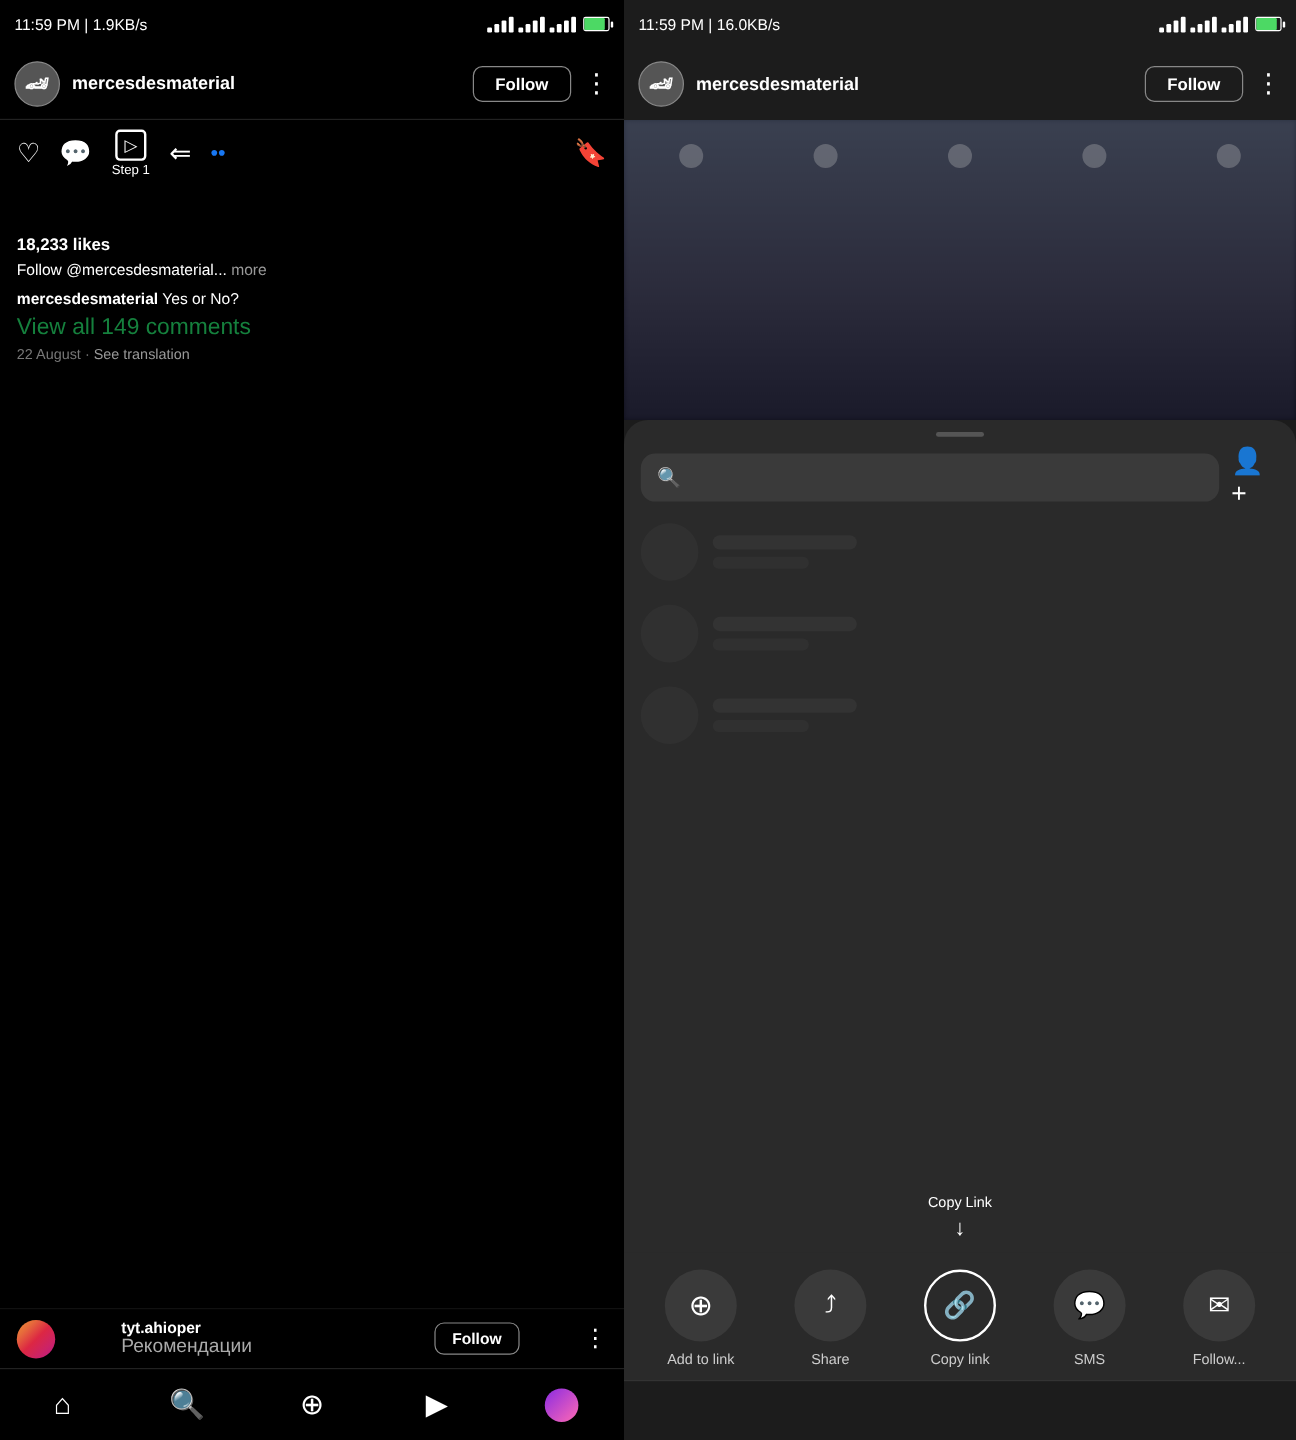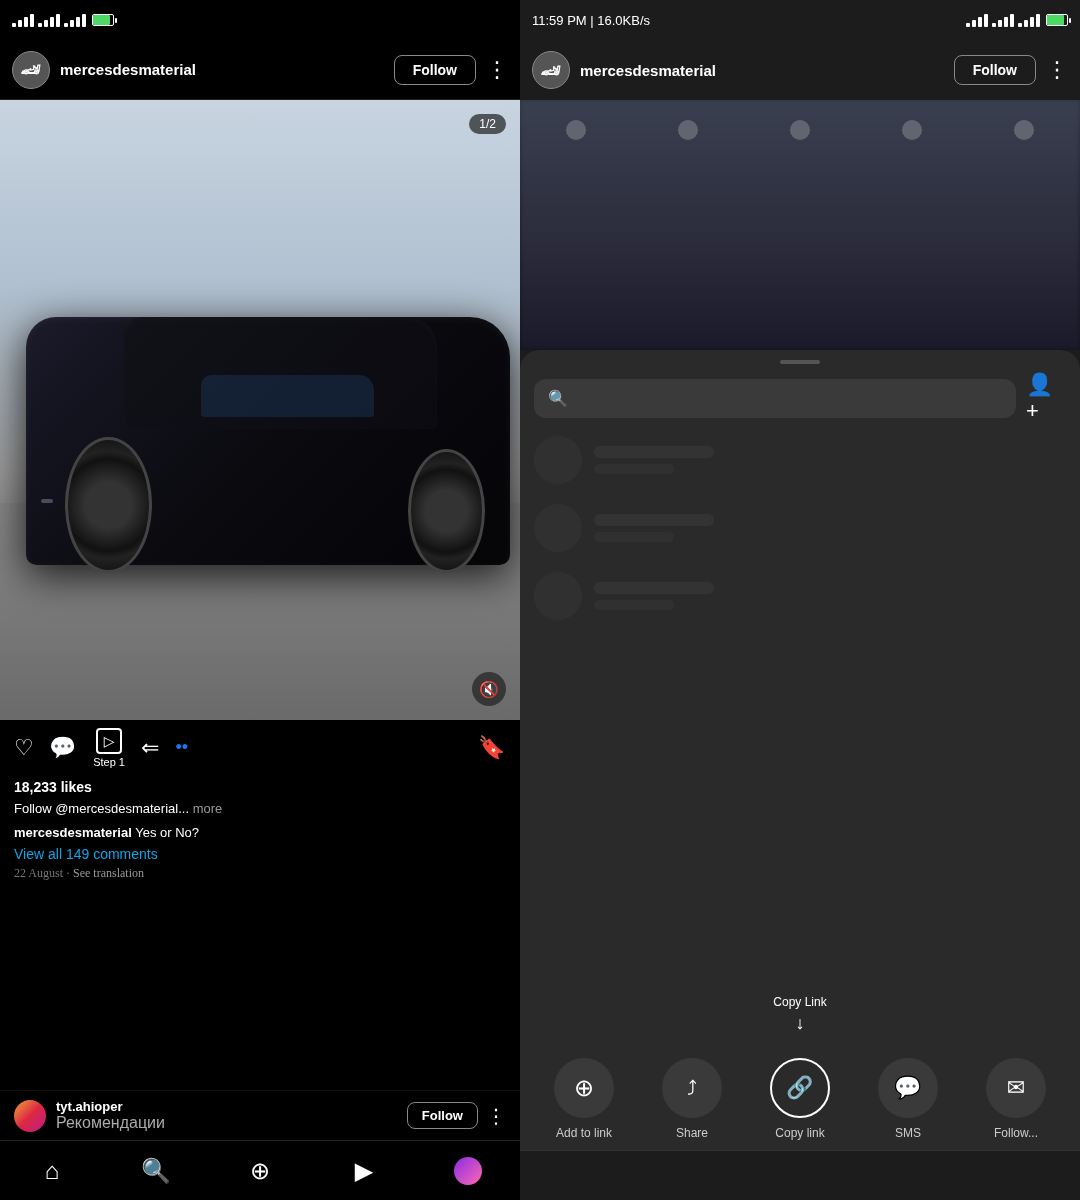--- a/index.html
+++ b/index.html
@@ -190,36 +190,38 @@
     }
     .share-action-wrap { display: flex; flex-direction: column; align-items: center; }
     .dots-icon { color: #1877f2; font-size: 18px; }
     .bookmark-icon { color: #fff; font-size: 22px; cursor: pointer; margin-left: auto; }
 
     
     .post-info {
       background: #000;
       padding: 4px 14px 10px;
       flex: 1;
+      margin-top: 36px;
     }
     .likes-count { color: #fff; font-size: 14px; font-weight: 700; margin-bottom: 4px; }
     .caption { color: #fff; font-size: 13px; line-height: 1.5; margin-bottom: 4px; }
     .caption-user { font-weight: 700; }
     .caption-more { color: #999; }
-    .view-comments { color: #0ea5e9; font-size: 14px; margin-bottom: 4px; }
-    .post-date { color: #777; font-size: 12px; font-family: Liberation Serif, serif; }
+    .view-comments { color: #15803d; font-size: 19px; margin-bottom: 4px; }
+    .post-date { color: #777; font-size: 12px; }
     .dot-sep { color: #777; }
     .see-translation { color: #999; font-size: 12px; }
 
     
     .comment-preview {
       display: flex; align-items: center;
       padding: 8px 14px;
       background: #000;
       border-top: 1px solid #111;
+      gap: 45px;
     }
     .comment-avatar {
       width: 32px; height: 32px; border-radius: 50%;
       background: linear-gradient(135deg, #f09433, #e6683c, #dc2743, #cc2366, #bc1888);
       flex-shrink: 0; margin-right: 10px;
     }
     .comment-user { color: #fff; font-size: 13px; font-weight: 700; }
     .comment-text { color: #aaa; font-size: 16px; }
     .comment-follow-btn {
       background: transparent; border: 1.5px solid #888;
@@ -416,20 +418,21 @@
     .divider-v {
       width: 1px; background: #333; height: 100%;
     }
   </style>
 </head>
 <body>
 
 <div class="left-panel">
 
   <div class="status-bar">
+    <span class="status-bar-time">11:59 PM | 1.9KB/s</span>
     <div class="status-bar-icons">
       <div class="signal-bars">
         <div class="signal-bar" style="height:4px"></div>
         <div class="signal-bar" style="height:7px"></div>
         <div class="signal-bar" style="height:10px"></div>
         <div class="signal-bar" style="height:13px"></div>
       </div>
       <div class="signal-bars">
         <div class="signal-bar" style="height:4px"></div>
         <div class="signal-bar" style="height:7px"></div>
@@ -450,42 +453,20 @@
 
   <div class="header">
     <div class="avatar">
       <span>🏎</span>
     </div>
     <span class="username">mercesdesmaterial</span>
     <button class="follow-btn">Follow</button>
     <span class="more-icon">⋮</span>
   </div>
 
-  <div class="post-image-container">
-    <div class="post-image">
-      <div class="showroom-bg"></div>
-      <div class="showroom-floor"></div>
-      <div class="amg-sign">/AMG</div>
-
-      <div class="car-body">
-        <div class="car-main">
-          <div class="car-roof">
-            <div class="car-window"></div>
-          </div>
-          <div class="wheel-left"></div>
-          <div class="wheel-right"></div>
-          <div class="headlight"></div>
-        </div>
-      </div>
-    </div>
-    <div class="page-indicator">1/2</div>
-    <div class="volume-btn">
-      <span class="volume-icon">🔇</span>
-    </div>
-  </div>
 
   <div class="post-actions">
     <div class="action-icons-left">
       <span class="action-icon">♡</span>
       <span class="action-icon">💬</span>
       <div class="share-action-wrap">
         <div class="action-icon outlined">▷</div>
         <div class="step1-label">Step 1</div>
       </div>
       <span class="action-icon">⇐</span>

